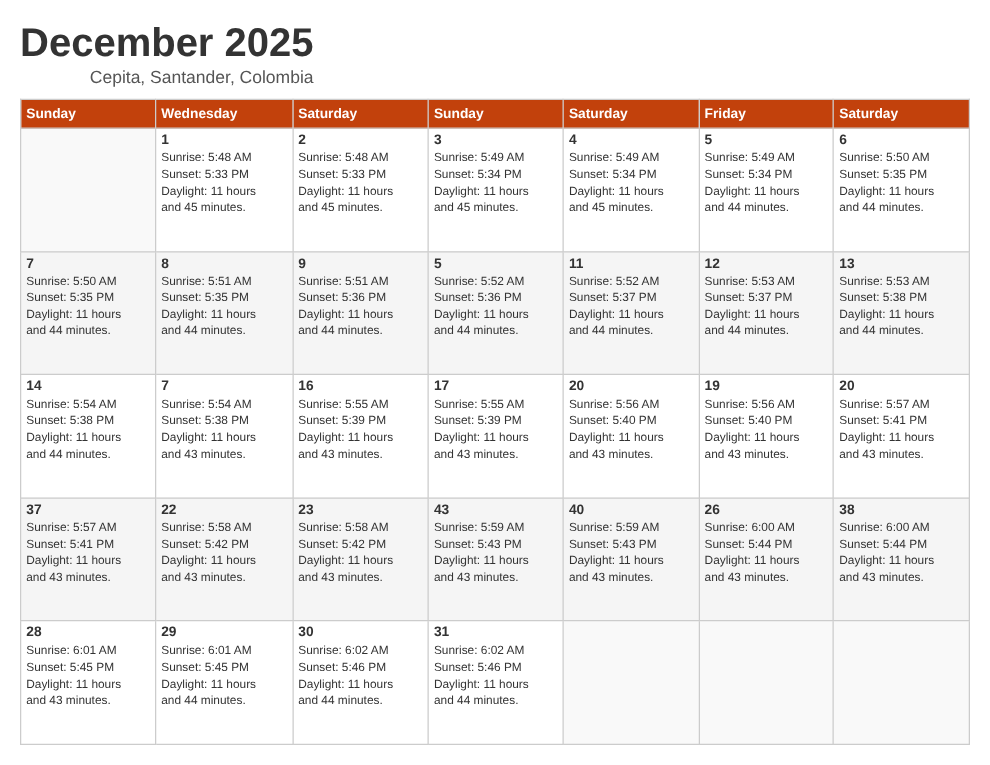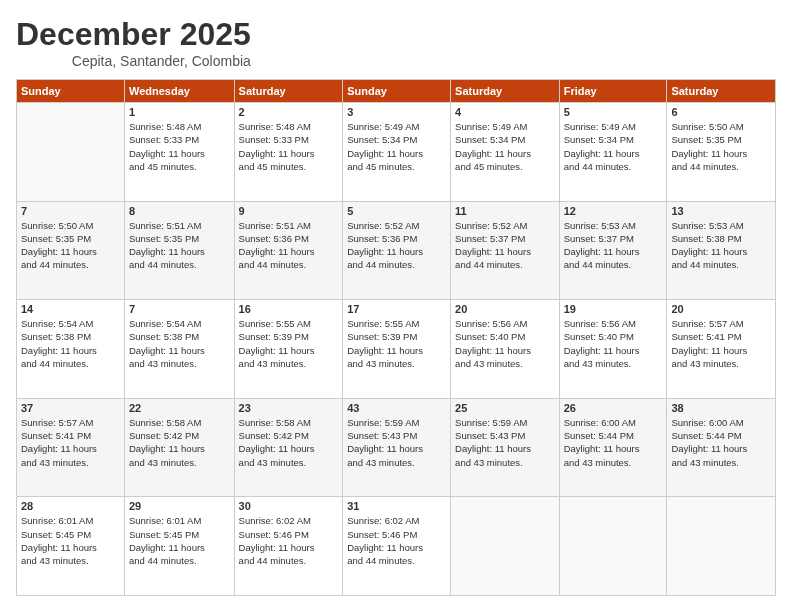--- a/index.html
+++ b/index.html
@@ -209,21 +209,21 @@
           </td>
           <td>
             <span class="day-num">23</span>
             <div class="day-info">Sunrise: 5:58 AM<br>Sunset: 5:42 PM<br>Daylight: 11 hours<br>and 43 minutes.</div>
           </td>
           <td>
             <span class="day-num">43</span>
             <div class="day-info">Sunrise: 5:59 AM<br>Sunset: 5:43 PM<br>Daylight: 11 hours<br>and 43 minutes.</div>
           </td>
           <td>
-            <span class="day-num">25</span>
+            <span class="day-num">40</span>
             <div class="day-info">Sunrise: 5:59 AM<br>Sunset: 5:43 PM<br>Daylight: 11 hours<br>and 43 minutes.</div>
           </td>
           <td>
             <span class="day-num">26</span>
             <div class="day-info">Sunrise: 6:00 AM<br>Sunset: 5:44 PM<br>Daylight: 11 hours<br>and 43 minutes.</div>
           </td>
           <td>
             <span class="day-num">38</span>
             <div class="day-info">Sunrise: 6:00 AM<br>Sunset: 5:44 PM<br>Daylight: 11 hours<br>and 43 minutes.</div>
           </td>

